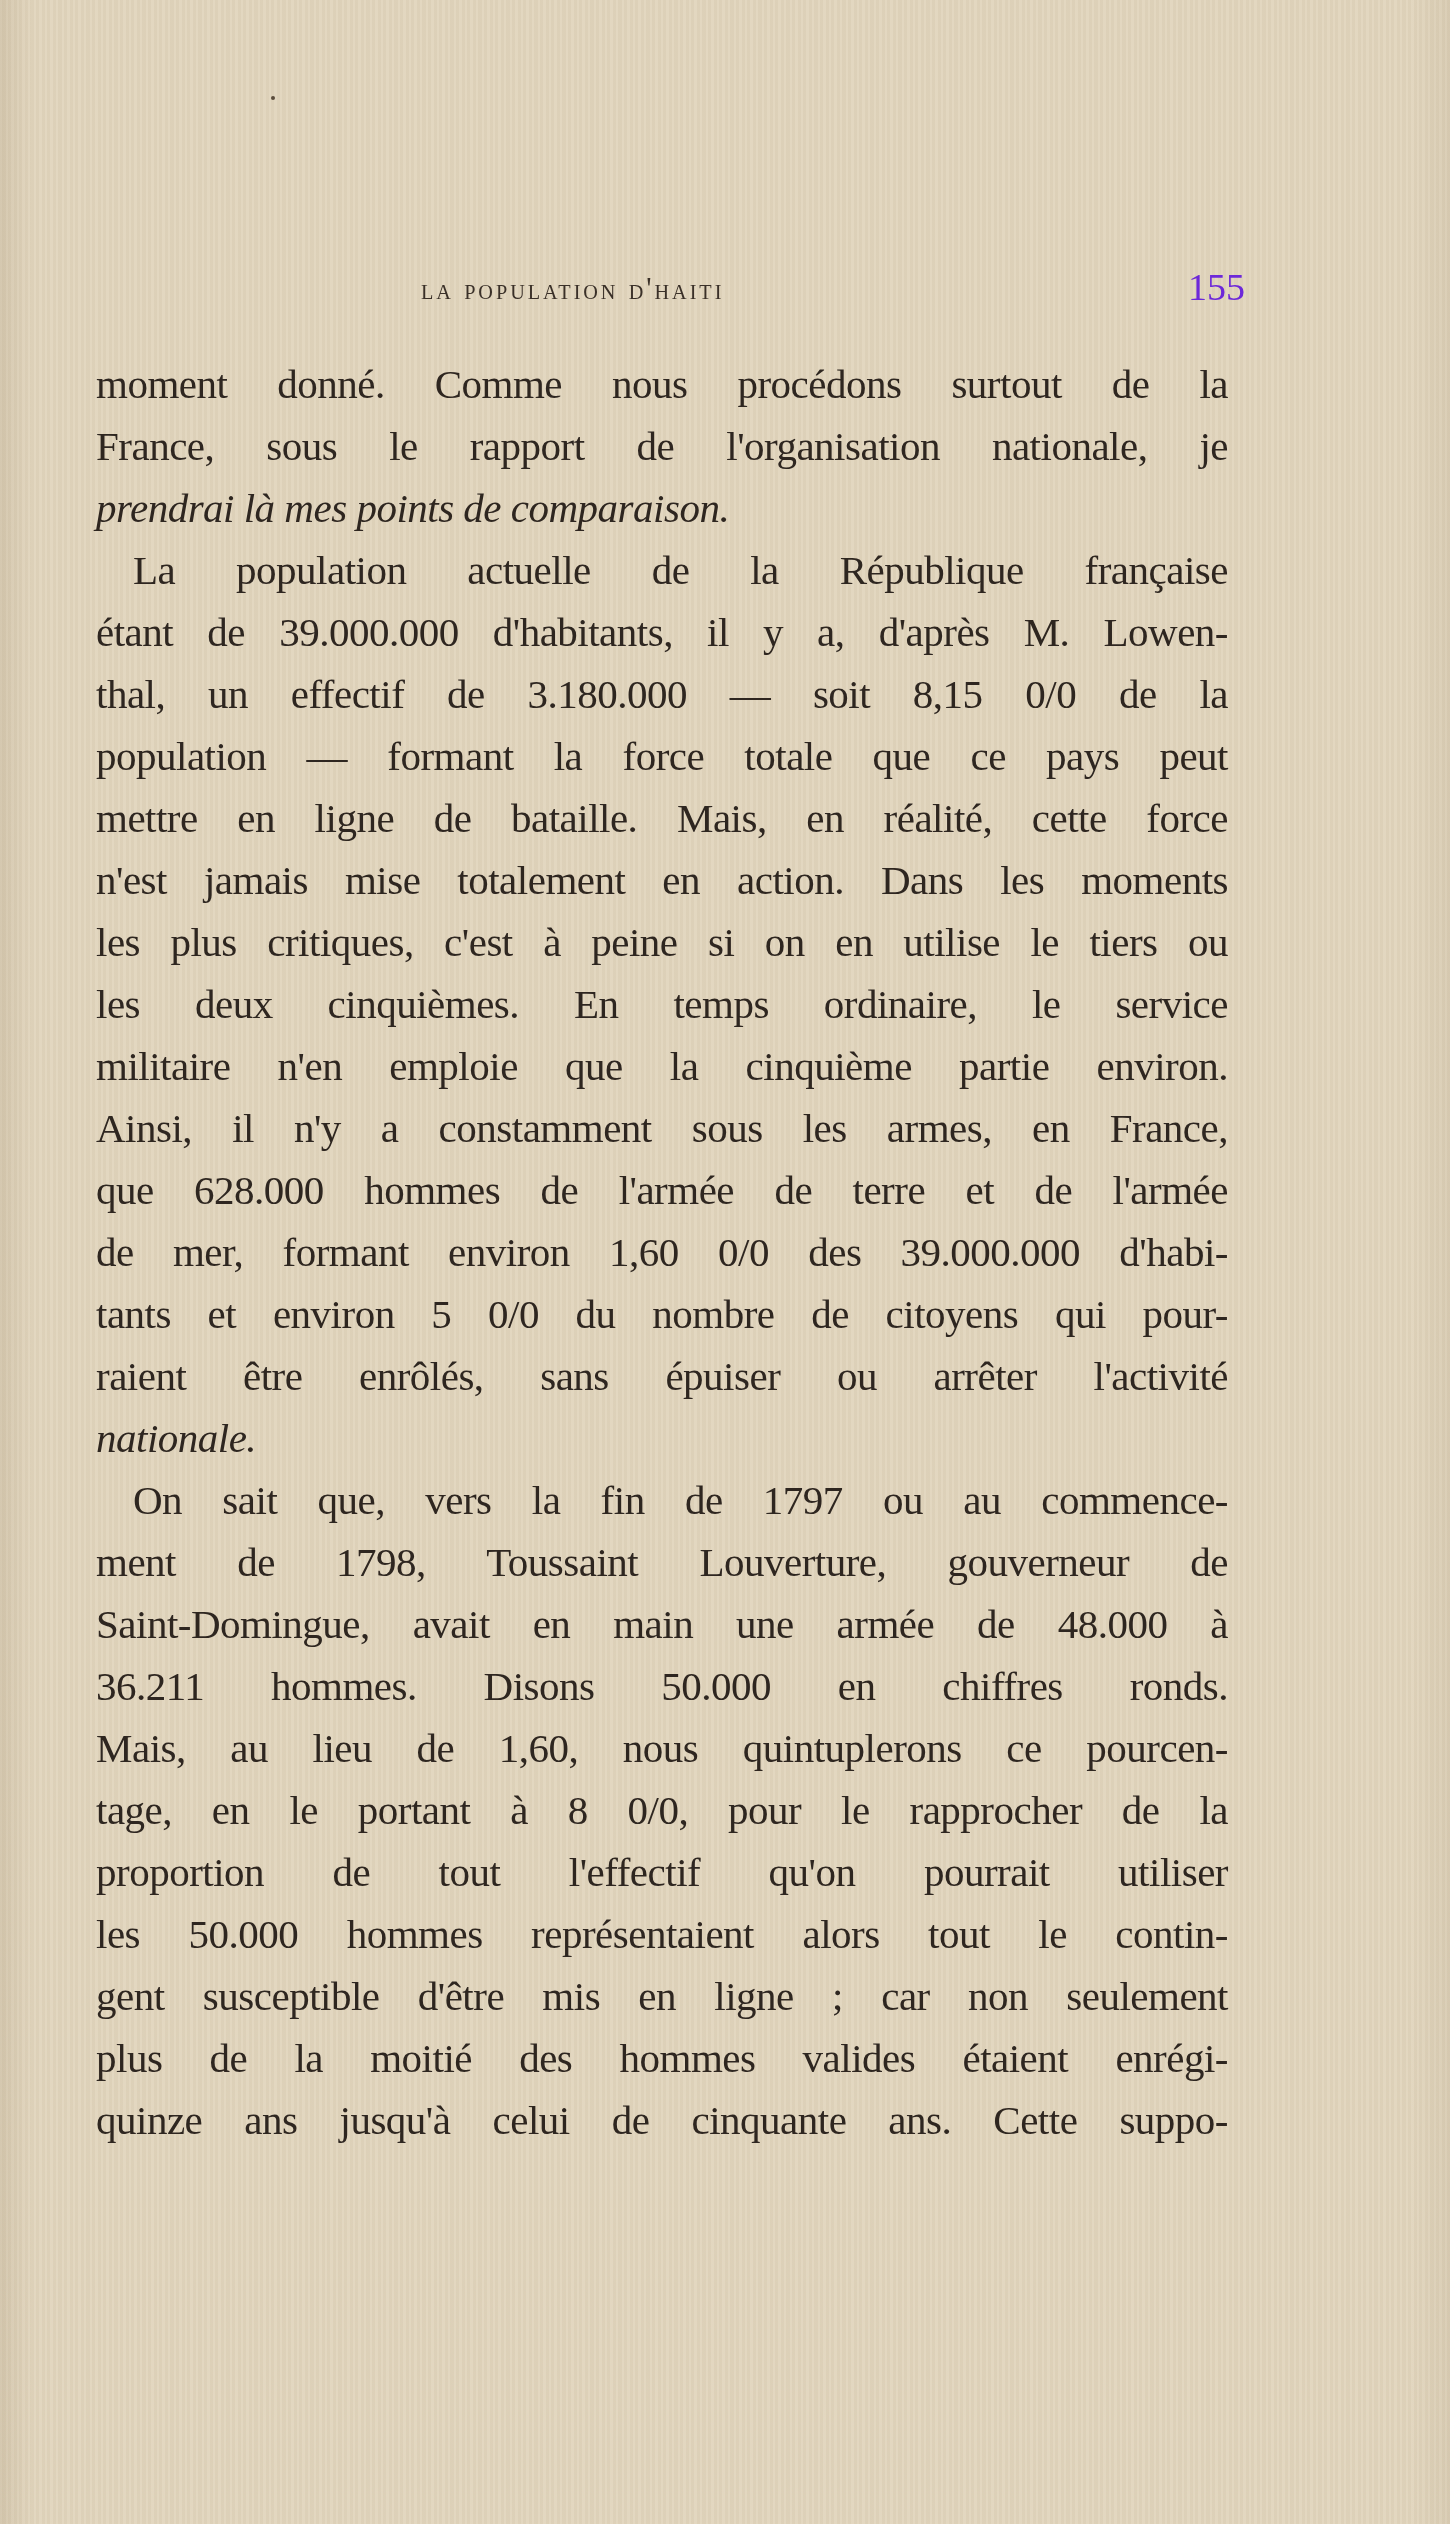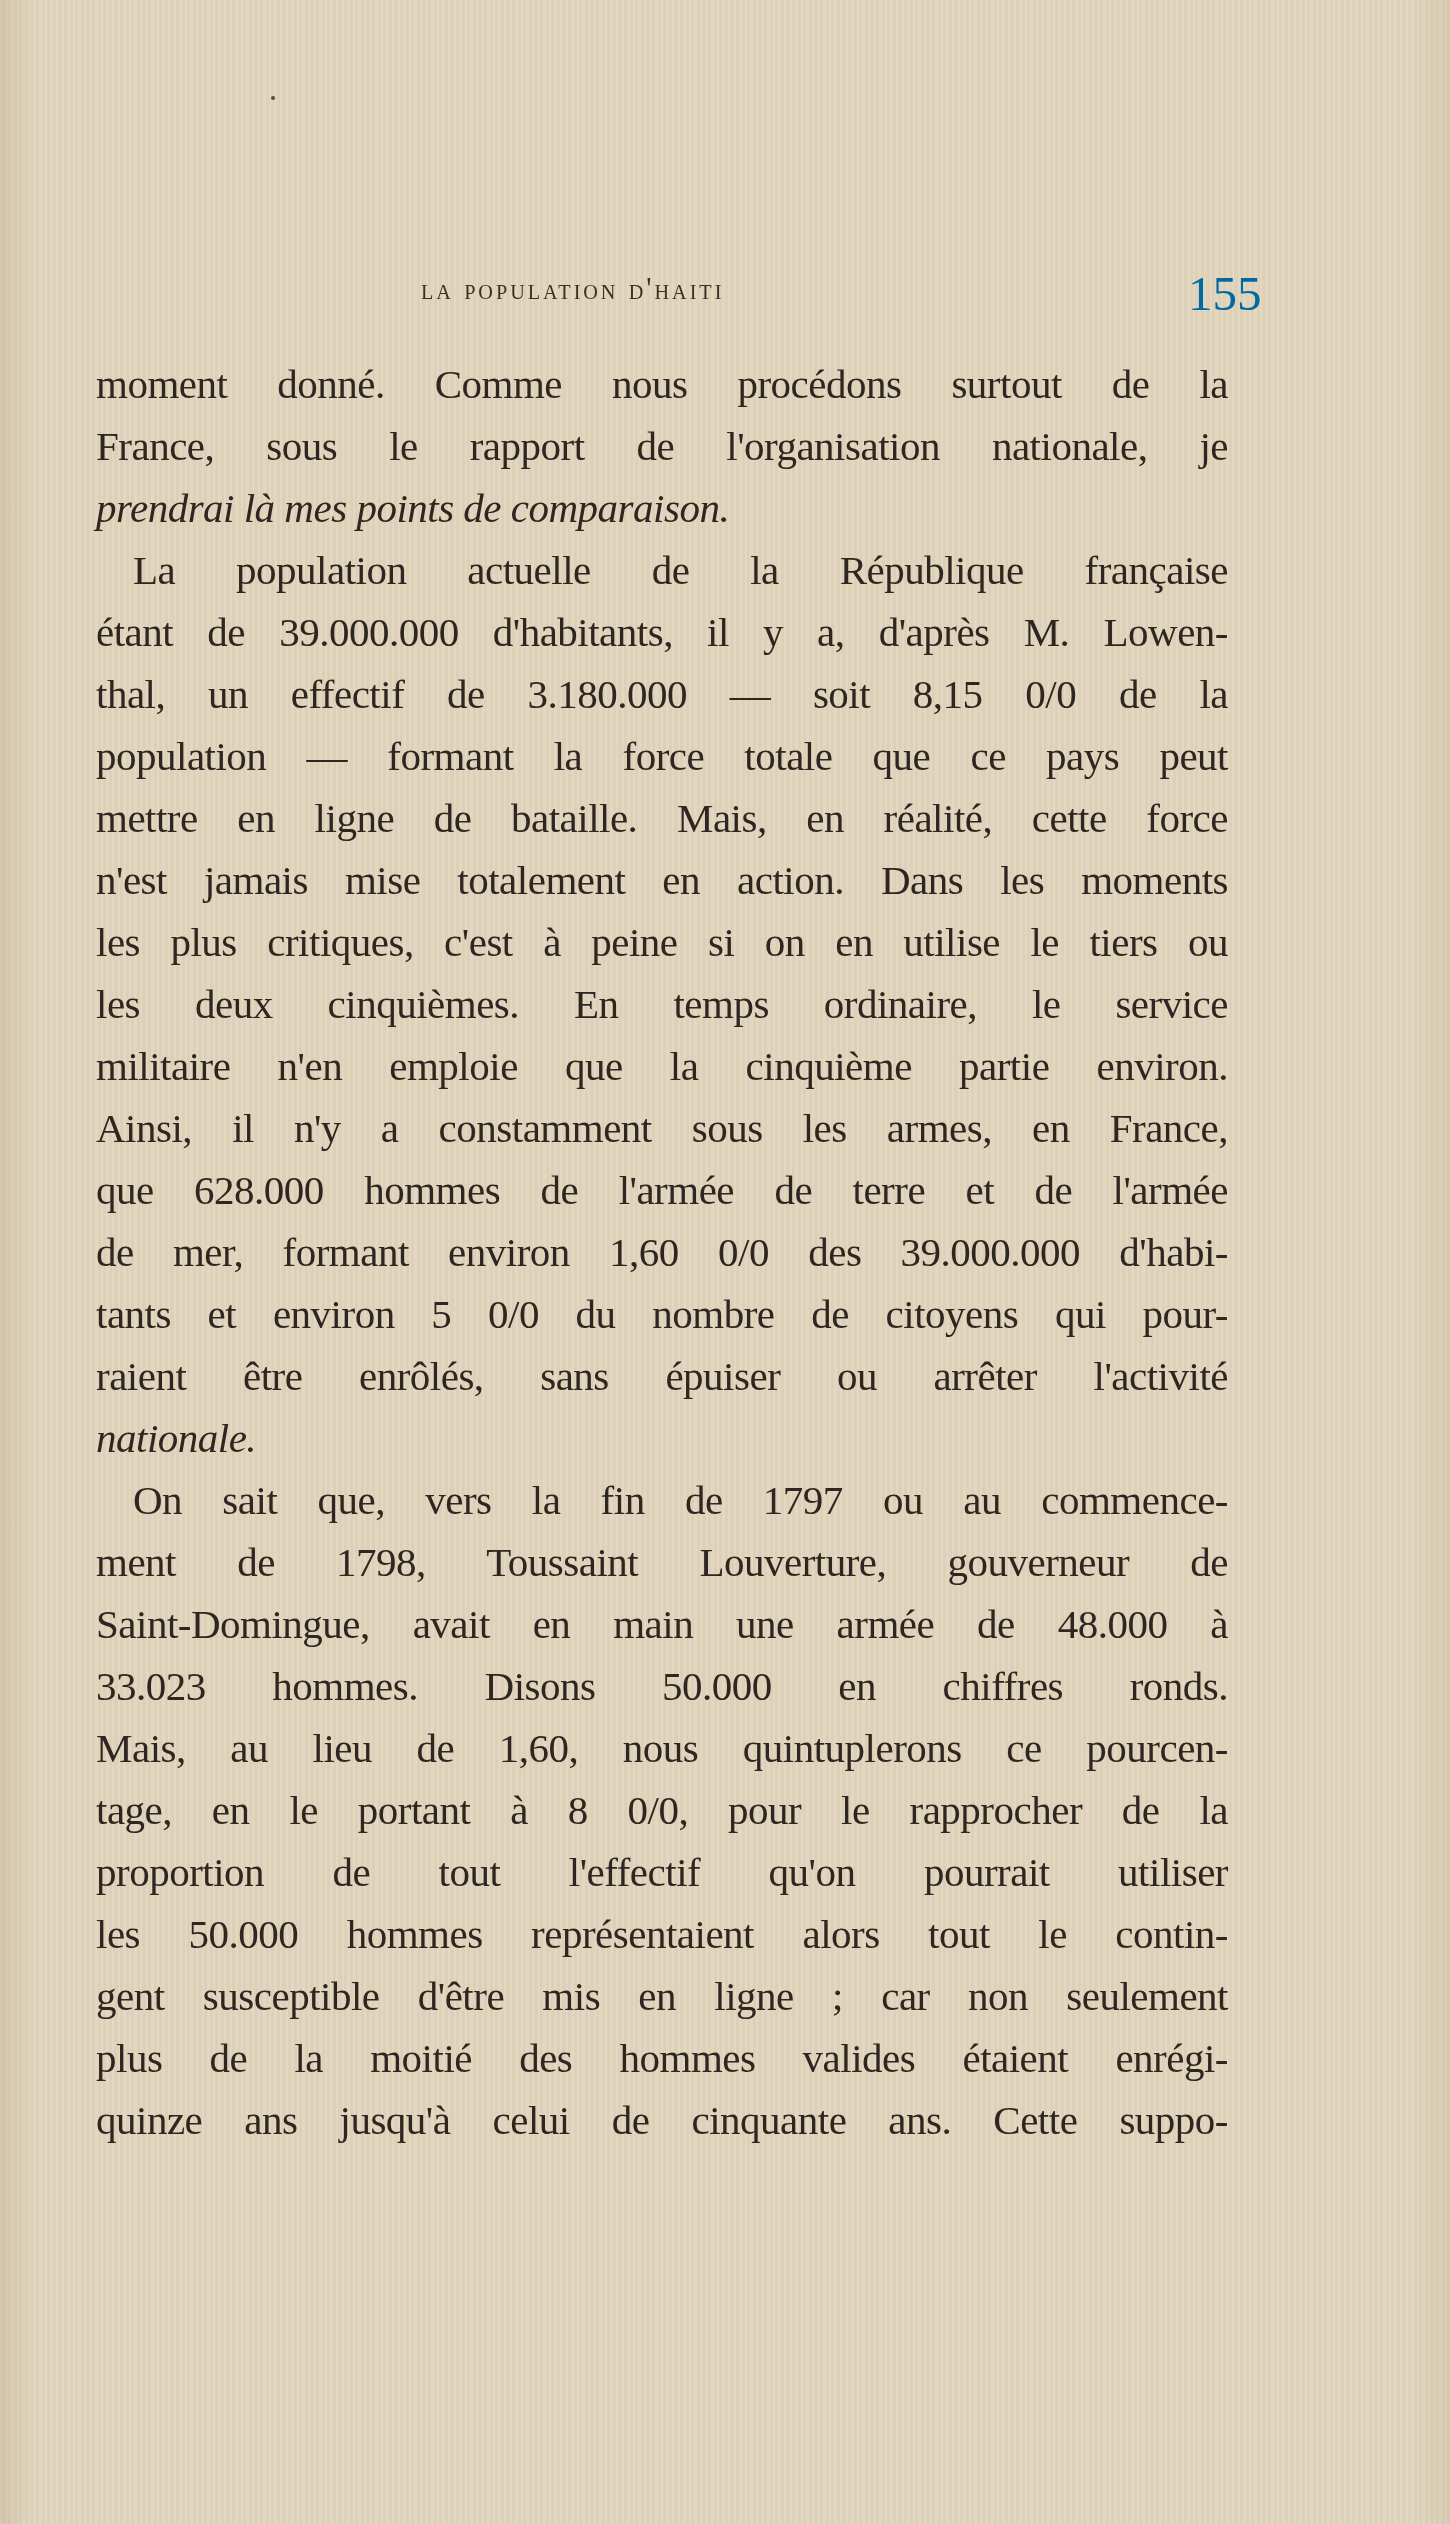--- a/index.html
+++ b/index.html
@@ -47,22 +47,22 @@
     text-transform: lowercase;
     color: #3a3028;
     white-space: nowrap;
     transform: scaleX(0.92);
     transform-origin: left center;
   }
   .page-number {
     position: absolute;
     left: 1172px;
     top: 0px;
-    font-size: 49px;
-    color: #0369a1;
+    font-size: 38px;
+    color: #6d28d9;
     white-space: nowrap;
   }
   .body-text {
     position: absolute;
     left: 80px;
     top: 353px;
     width: 1132px;
   }
   .line {
     display: block;
@@ -110,21 +110,21 @@
     <span class="line">militaire n'en emploie que la cinquième partie environ.</span>
     <span class="line">Ainsi, il n'y a constamment sous les armes, en France,</span>
     <span class="line">que 628.000 hommes de l'armée de terre et de l'armée</span>
     <span class="line">de mer, formant environ 1,60 0/0 des 39.000.000 d'habi-</span>
     <span class="line">tants et environ 5 0/0 du nombre de citoyens qui pour-</span>
     <span class="line">raient être enrôlés, sans épuiser ou arrêter l'activité</span>
     <span class="line last">nationale.</span>
     <span class="line indent">On sait que, vers la fin de 1797 ou au commence-</span>
     <span class="line">ment de 1798, Toussaint Louverture, gouverneur de</span>
     <span class="line">Saint-Domingue, avait en main une armée de 48.000 à</span>
-    <span class="line">33.023 hommes. Disons 50.000 en chiffres ronds.</span>
+    <span class="line">36.211 hommes. Disons 50.000 en chiffres ronds.</span>
     <span class="line">Mais, au lieu de 1,60, nous quintuplerons ce pourcen-</span>
     <span class="line">tage, en le portant à 8 0/0, pour le rapprocher de la</span>
     <span class="line">proportion de tout l'effectif qu'on pourrait utiliser</span>
     <span class="line">les 50.000 hommes représentaient alors tout le contin-</span>
     <span class="line">gent susceptible d'être mis en ligne ; car non seulement</span>
     <span class="line">plus de la moitié des hommes valides étaient enrégi-</span>
     <span class="line">quinze ans jusqu'à celui de cinquante ans. Cette suppo-</span>
   </div>
 </div>
 

